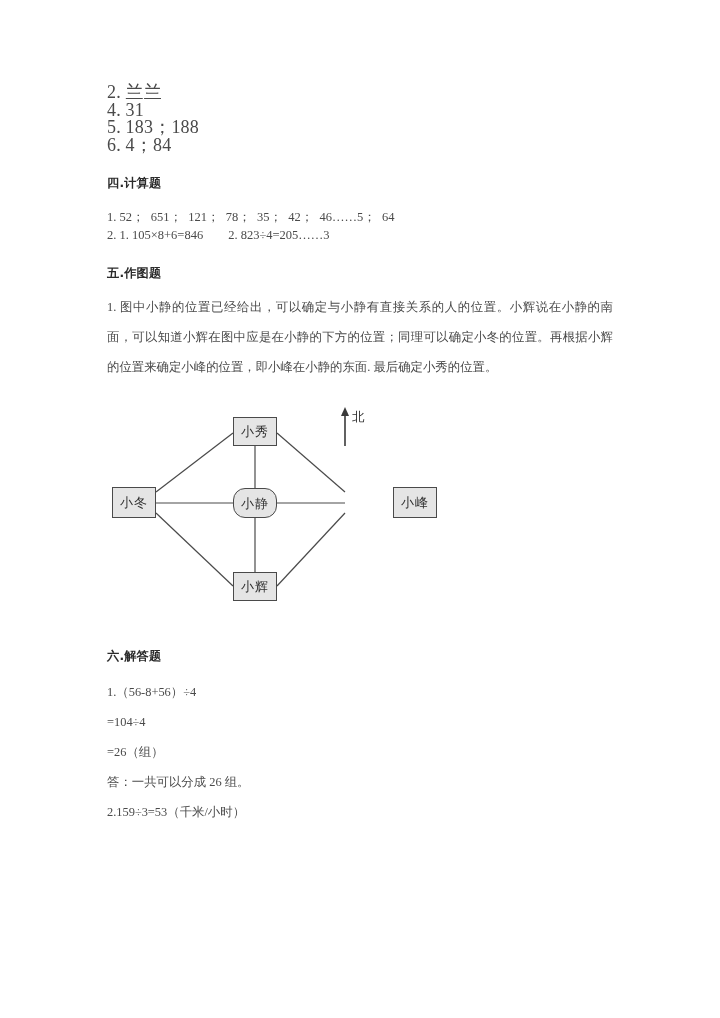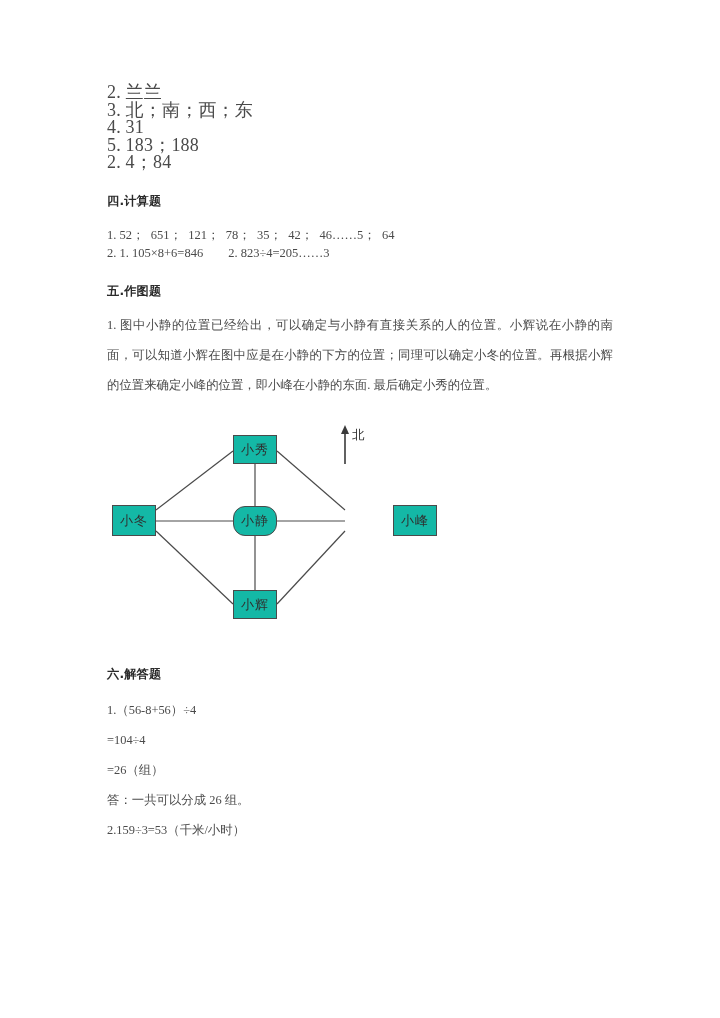--- a/index.html
+++ b/index.html
@@ -89,21 +89,21 @@
     margin: 0;
   }
   .diagram-svg {
     position: absolute;
     left: 0;
     top: 0;
   }
   .node-box {
     position: absolute;
     border: 1.3px solid #4a4a4a;
-    background: #14b8a6;
+    background: #e5e5e5;
     box-sizing: border-box;
     display: flex;
     align-items: center;
     justify-content: center;
     font-family: "DejaVu Sans", "Liberation Sans", sans-serif;
     font-size: 13px;
     color: #2f2f2f;
     letter-spacing: 1px;
     line-height: 1;
   }
@@ -119,24 +119,23 @@
   }
 </style>
 </head>
 <body>
 
 <div class="page">
   <div class="content">
 
     <div>
       <div class="ans-line">2. 兰兰</div>
-      <div class="ans-line">3. 北；南；西；东</div>
       <div class="ans-line">4. 31</div>
       <div class="ans-line">5. 183；188</div>
-      <div class="ans-line">2. 4；84</div>
+      <div class="ans-line">6. 4；84</div>
     </div>
 
     <div class="gap-before-heading"></div>
     <div class="section-heading">四.计算题</div>
     <div class="gap-after-heading"></div>
 
     <div>
       <div class="calc-line">1. 52；  651；  121；  78；  35；  42；  46……5；  64</div>
       <div class="calc-line">2. 1. 105×8+6=846        2. 823÷4=205……3</div>
     </div>

